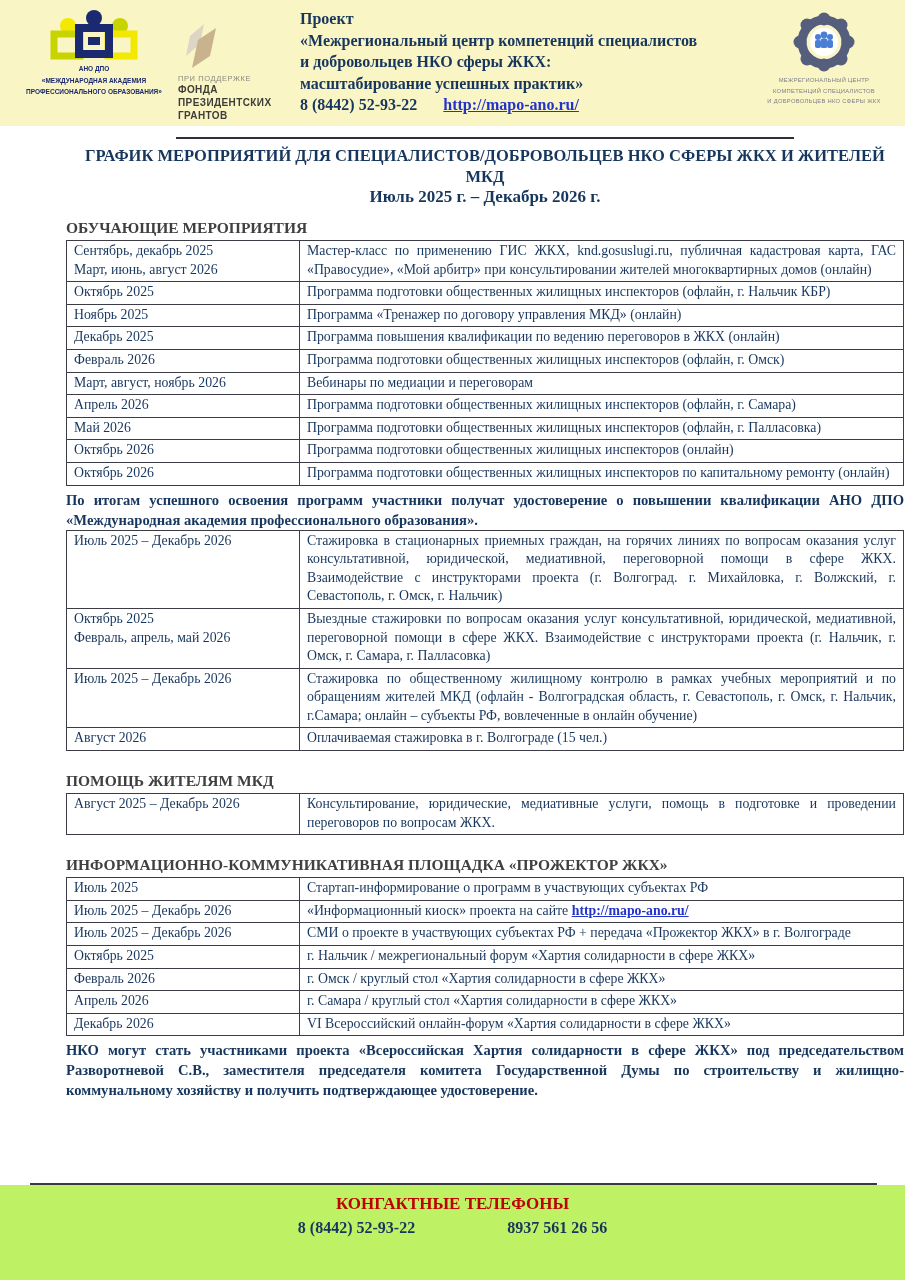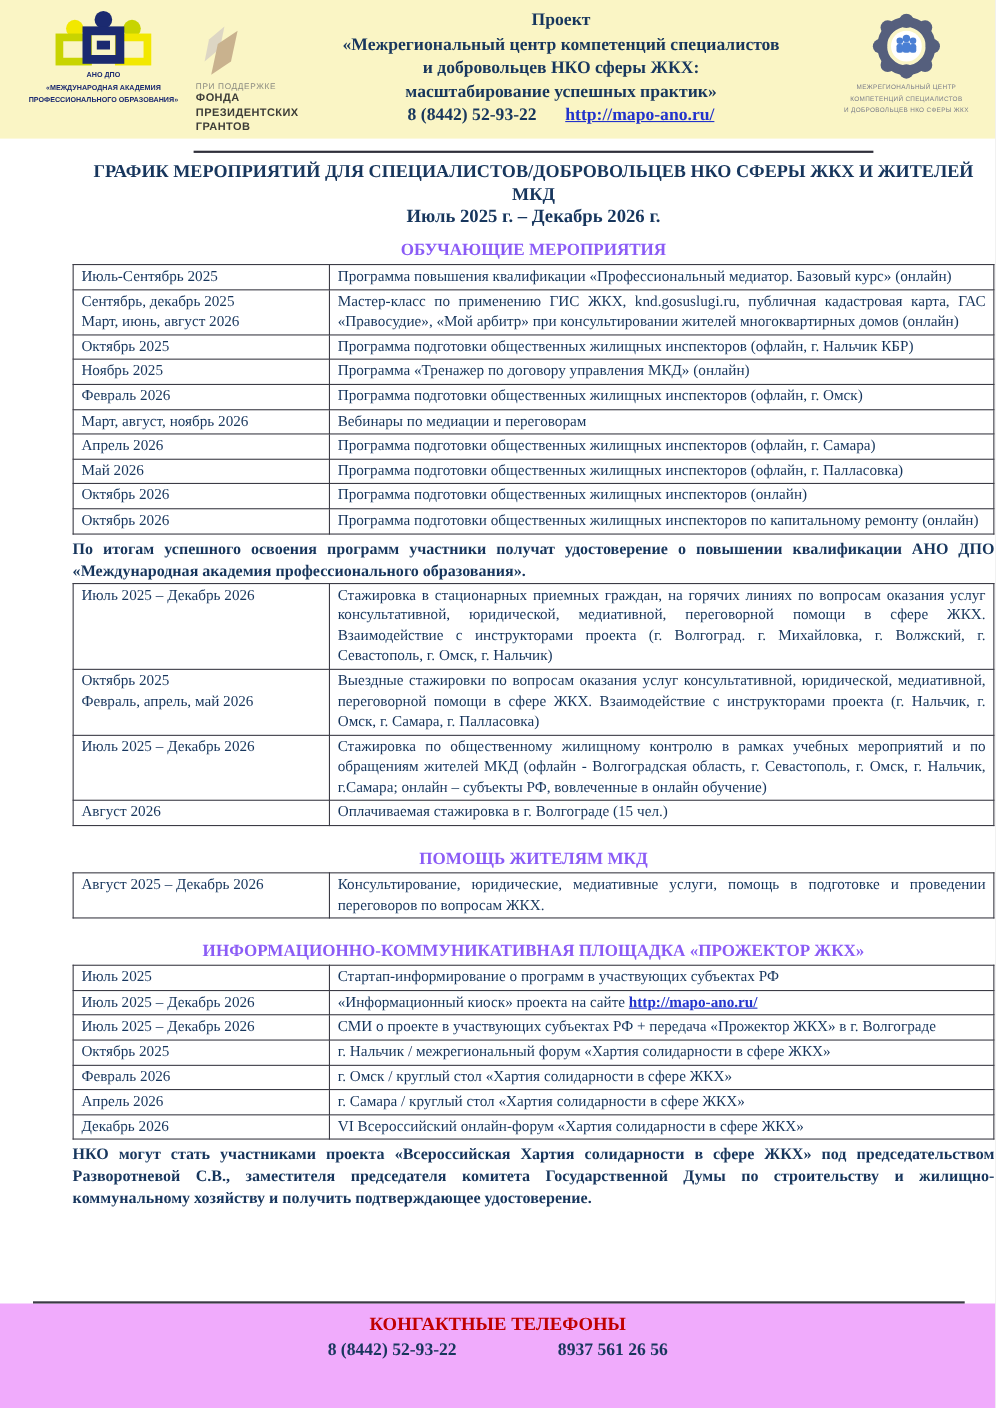--- a/index.html
+++ b/index.html
@@ -10,40 +10,40 @@
     font-family:"Liberation Serif","DejaVu Serif",serif;
     color:#17365D;
   }
   
   .band-top { position:absolute; top:0; left:0; right:0; height:126px; background:#FAF5C5; }
   .logo-left { position:absolute; left:24px; top:10px; width:140px; text-align:center; }
   .logo-left .cap { margin-top:3px; font-family:"Liberation Sans",sans-serif; font-weight:bold; font-size:6.5px; line-height:8.5px; color:#1b2a70; }
   .logo-fund { position:absolute; left:178px; top:22px; width:120px; text-align:left; font-family:"Liberation Sans",sans-serif; }
   .logo-fund .support { margin-top:4px; font-size:7.5px; letter-spacing:0.6px; color:#8a8a80; }
   .logo-fund .fline { font-size:10px; line-height:13px; font-weight:bold; color:#3d3d38; letter-spacing:0.4px; }
-  .proj { position:absolute; left:300px; top:8px; width:420px; text-align:center; }
+  .proj { position:absolute; left:300px; top:8px; width:420px; }
   .proj .pline { font-size:16px; line-height:21.5px; font-weight:bold; color:#17365D; }
   .proj .contact { margin-top:2px; font-size:16px; font-weight:bold; }
   .proj .contact a { margin-left:26px; }
   a.link { color:#2233CC; text-decoration:underline; font-weight:bold; }
   .logo-right { position:absolute; right:16px; top:12px; width:130px; text-align:center; }
   .logo-right .cap { margin-top:3px; font-family:"Liberation Sans",sans-serif; font-size:5.8px; line-height:7.5px; color:#7c7f8a; letter-spacing:0.3px; }
   
   .content { position:absolute; top:126px; left:34px; width:838px;margin-left:32px; }
   .rule1 { width:618px; height:2px; background:#2f2f3a; margin:11px auto 6px auto; }
   .h1 { text-align:center; font-weight:bold; font-size:16.5px; line-height:21px; }
   .h1sub { text-align:center; font-weight:bold; font-size:17px; line-height:20px; }
-  .sec-head { color:#8b5cf6; text-align:center; font-weight:bold; font-size:15.5px; line-height:19px; margin-top:11px; margin-bottom:3px; }
+  .sec-head { color:#404040; font-weight:bold; font-size:15.5px; line-height:19px; margin-top:11px; margin-bottom:3px; }
   table.sched { border-collapse:collapse; width:100%; table-layout:fixed; }
   table.sched td { border:1.2px solid #3c3c46; font-size:13.8px; line-height:18.6px; padding:1px 7px 2px 7px; vertical-align:top; color:#17365D; }
   td.c1 { width:233px; white-space:pre-line; }
   td.c2 { text-align:justify; }
   .note { font-weight:bold; font-size:14.6px; line-height:20px; text-align:justify; margin-top:4px; }
   
-  .band-bottom { position:absolute; left:0; right:0; bottom:0; height:95px; background:#f0abfc; }
+  .band-bottom { position:absolute; left:0; right:0; bottom:0; height:95px; background:#bef264; }
   .footer-rule { position:absolute; left:30px; right:28px; top:-2px; height:2px; background:#3a3a44; }
   .foot-head { text-align:center; color:#C00000; font-weight:bold; font-size:17px; margin-top:9px; }
   .phones { display:flex; justify-content:center; gap:92px; margin-top:5px; font-weight:bold; font-size:16px; color:#17365D; }
   
   svg { display:block; margin:0 auto; }
 </style>
 </head>
 <body>
 
 <div class="page">
@@ -123,35 +123,35 @@
 
   <div class="content">
     <div class="rule1"></div>
     <div class="h1">ГРАФИК МЕРОПРИЯТИЙ ДЛЯ СПЕЦИАЛИСТОВ/ДОБРОВОЛЬЦЕВ НКО СФЕРЫ ЖКХ И ЖИТЕЛЕЙ МКД</div>
     <div class="h1sub">Июль 2025 г. – Декабрь 2026 г.</div>
 
     <div class="sec-head">ОБУЧАЮЩИЕ МЕРОПРИЯТИЯ</div>
     <table class="sched">
       <tbody>
         <tr>
-            <td class="c1">Июль-Сентябрь 2025</td>
-            <td class="c2">Программа повышения квалификации «Профессиональный медиатор. Базовый курс» (онлайн)</td>
-          </tr>
-        <tr>
             <td class="c1">Сентябрь, декабрь 2025
 Март, июнь, август 2026</td>
             <td class="c2">Мастер-класс по применению ГИС ЖКХ, knd.gosuslugi.ru, публичная кадастровая карта, ГАС «Правосудие», «Мой арбитр» при консультировании жителей многоквартирных домов (онлайн)</td>
           </tr>
         <tr>
             <td class="c1">Октябрь 2025</td>
             <td class="c2">Программа подготовки общественных жилищных инспекторов (офлайн, г. Нальчик КБР)</td>
           </tr>
         <tr>
             <td class="c1">Ноябрь 2025</td>
             <td class="c2">Программа «Тренажер по договору управления МКД» (онлайн)</td>
+          </tr>
+        <tr>
+            <td class="c1">Декабрь 2025</td>
+            <td class="c2">Программа повышения квалификации по ведению переговоров в ЖКХ (онлайн)</td>
           </tr>
         <tr>
             <td class="c1">Февраль 2026</td>
             <td class="c2">Программа подготовки общественных жилищных инспекторов (офлайн, г. Омск)</td>
           </tr>
         <tr>
             <td class="c1">Март, август, ноябрь 2026</td>
             <td class="c2">Вебинары по медиации и переговорам</td>
           </tr>
         <tr>

